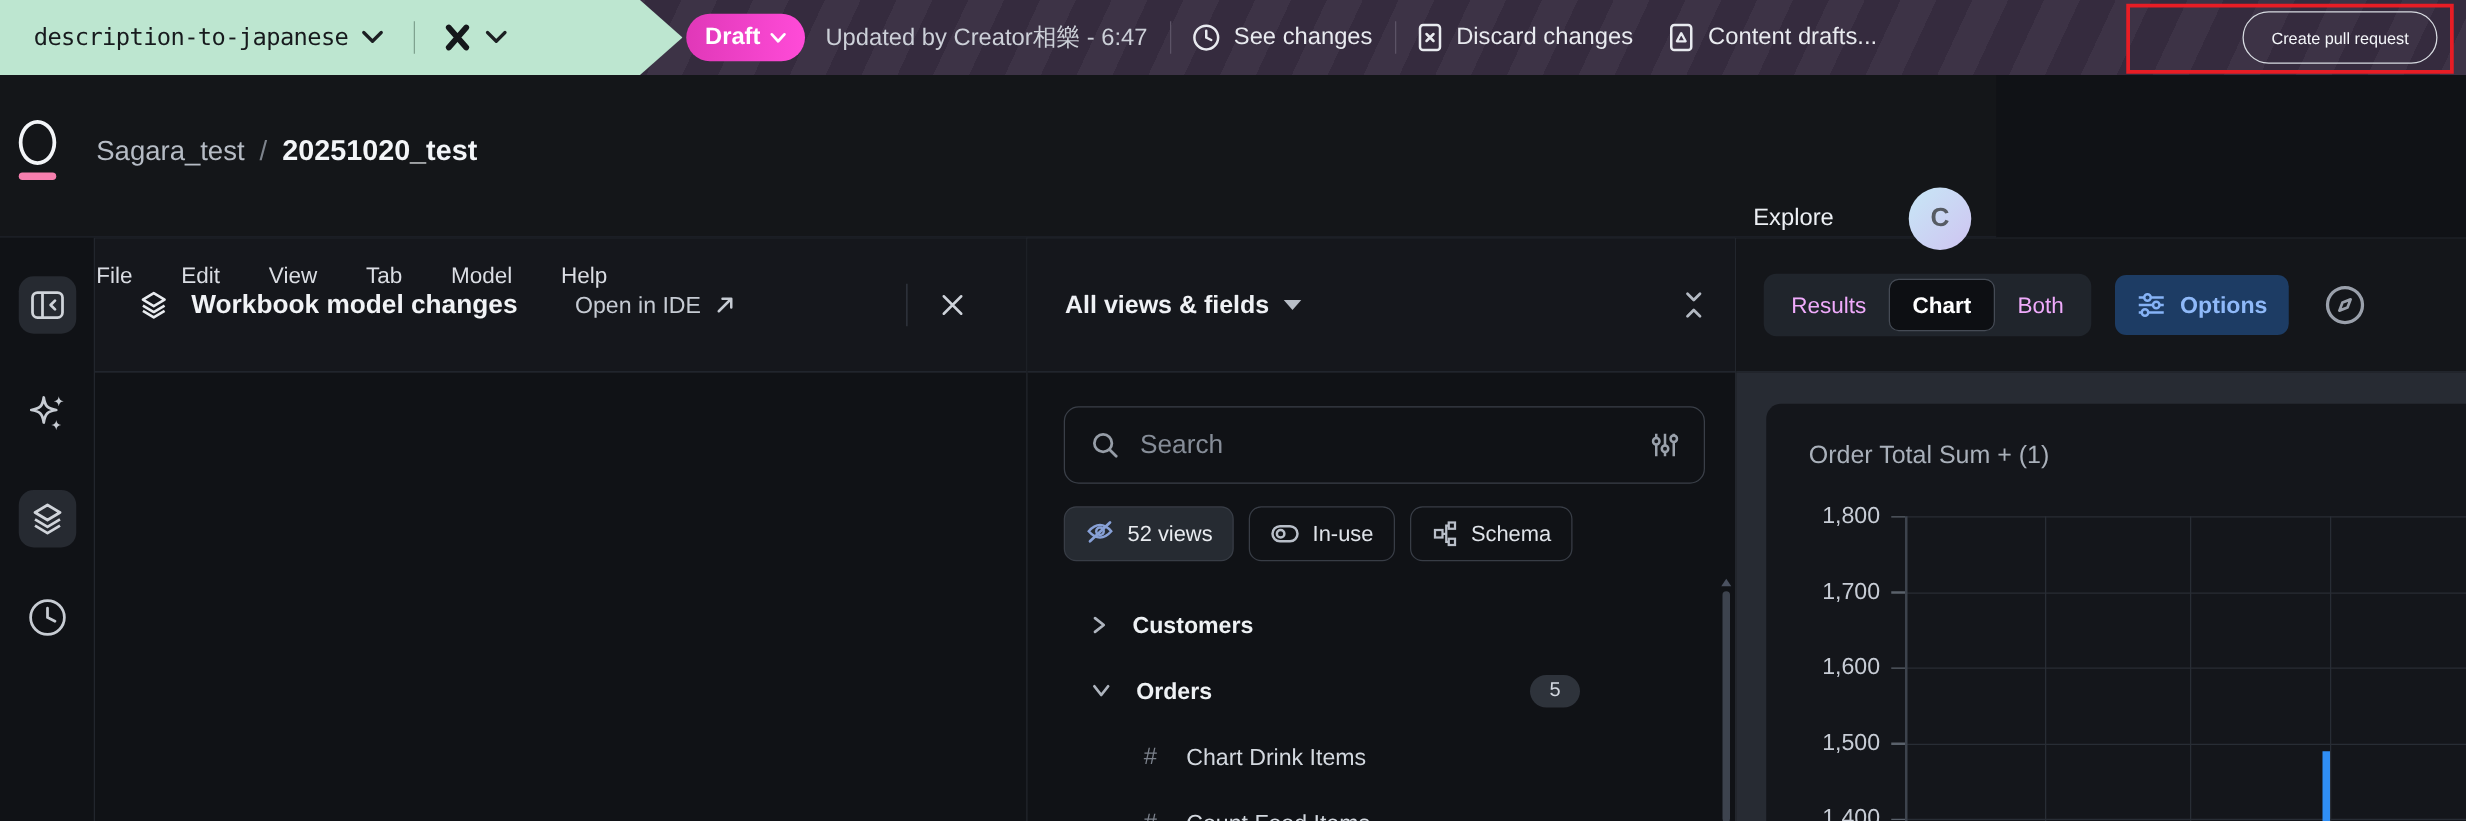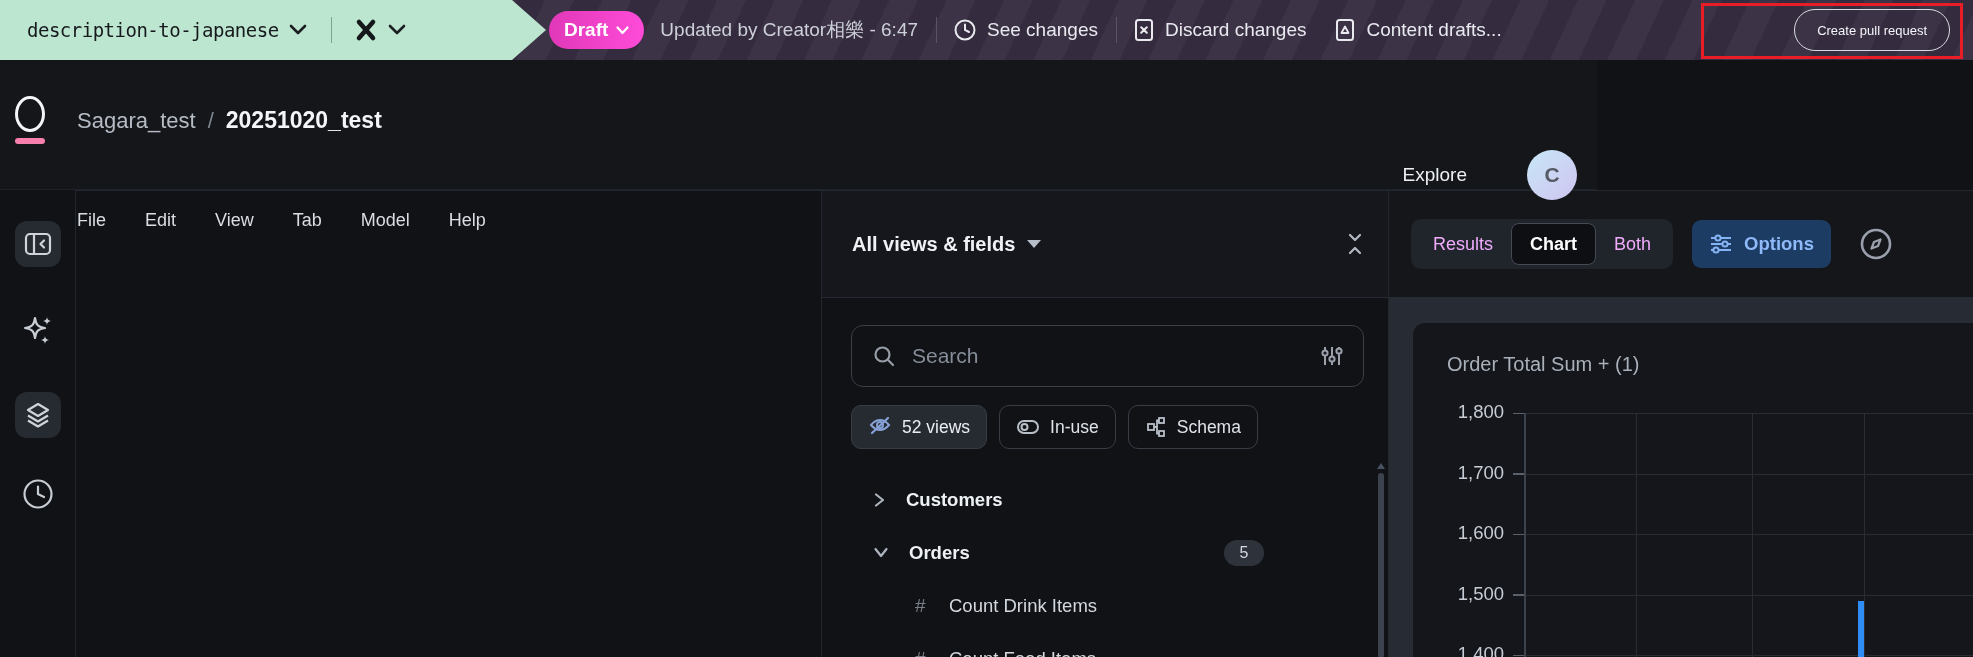--- a/index.html
+++ b/index.html
@@ -244,20 +244,42 @@
       <span>
         <svg width="34" height="34" viewBox="0 0 34 34">
             <circle cx="17" cy="17" r="13.5" fill="none" stroke="#c7ccd3" stroke-width="2.2"></circle>
             <path d="M17 9.5 V17 L23 20" fill="none" stroke="#c7ccd3" stroke-width="2.2" stroke-linecap="round"></path>
           </svg>
       </span>
     </div>
   </div>
 
   <div class="panel" id="panel-workbook">
+    <div class="panel-header">
+      <span>
+        <svg width="26" height="26" viewBox="0 0 30 30">
+            <path d="M15 4 L25 10 L15 16 L5 10 Z" fill="none" stroke="#e8ebef" stroke-width="2.4" stroke-linejoin="round"></path>
+            <path d="M5 15.5 L15 21.5 L25 15.5" fill="none" stroke="#e8ebef" stroke-width="2.4" stroke-linejoin="round"></path>
+            <path d="M5 20.5 L15 26.5 L25 20.5" fill="none" stroke="#e8ebef" stroke-width="2.4" stroke-linejoin="round"></path>
+          </svg>
+      </span>
+      <span id="wb-title">Workbook model changes</span>
+      <span id="open-ide">
+        <span>Open in IDE</span>
+        <svg width="18" height="18" viewBox="0 0 18 18">
+            <path d="M4 14 L14 4 M7 4 H14 V11" fill="none" stroke="#c6cbd3" stroke-width="2" stroke-linecap="round" stroke-linejoin="round"></path>
+          </svg>
+      </span>
+      <span class="ph-sep"></span>
+      <span>
+        <svg width="20" height="20" viewBox="0 0 20 20">
+            <path d="M3 3 L17 17 M17 3 L3 17" stroke="#ced3da" stroke-width="2" stroke-linecap="round"></path>
+          </svg>
+      </span>
+    </div>
     <div style="flex:1;"></div>
   </div>
 
   <div class="panel" id="panel-fields">
     <div class="panel-header">
       <span id="fields-title">All views &amp; fields</span>
       <span class="caret-down"></span>
       <span style="margin-left:auto;">
         <svg width="18" height="22" viewBox="0 0 18 22">
             <path d="M4 2 L9 7 L14 2" fill="none" stroke="#b3b9c2" stroke-width="2.2" stroke-linecap="round" stroke-linejoin="round"></path>
@@ -328,21 +350,21 @@
           <span>
             <svg width="16" height="13" viewBox="0 0 16 13">
                 <path d="M2.5 3 L8 10 L13.5 3" fill="none" stroke="#aeb4be" stroke-width="2.2" stroke-linecap="round" stroke-linejoin="round"></path>
               </svg>
           </span>
           <span class="grp">Orders</span>
           <span id="orders-badge">5</span>
         </div>
         <div class="tree-row field">
           <span class="hash">#</span>
-          <span class="fld">Count Drink Items</span>
+          <span class="fld">Chart Drink Items</span>
         </div>
         <div class="tree-row field">
           <span class="hash">#</span>
           <span class="fld">Count Food Items</span>
         </div>
       </div>
     </div>
     <div id="fields-scrollbar">
       <div class="arr"></div>
       <div class="thumb"></div>

